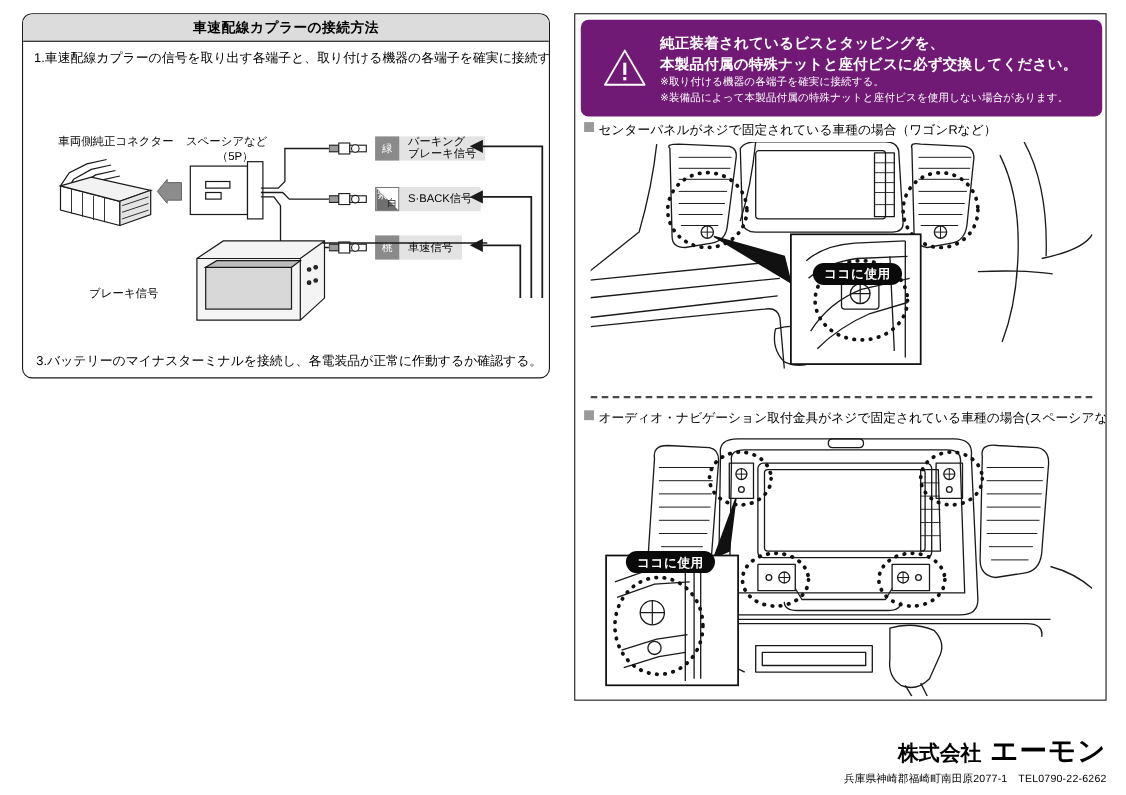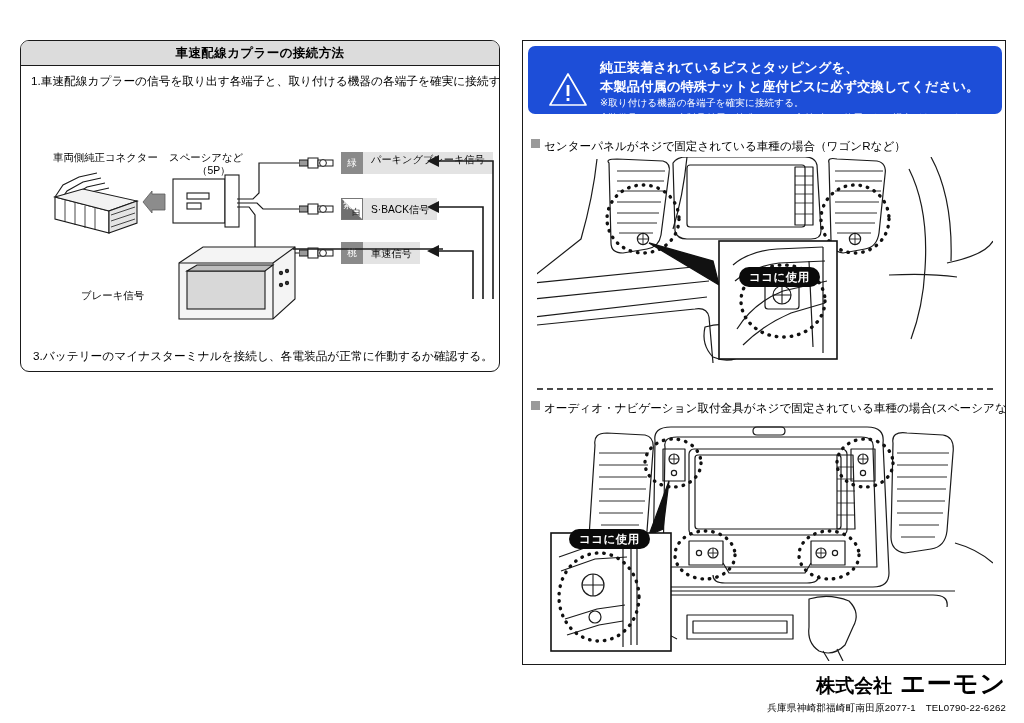--- a/index.html
+++ b/index.html
@@ -4,21 +4,21 @@
 <style>
   html,body{margin:0;padding:0;}
   body{
     width:1024px;height:723px;
     background:#ffffff;
     font-family:"Liberation Sans","DejaVu Sans",sans-serif;
     color:#000;
     overflow:hidden;
     position:relative;
   }
-  .page{position:absolute;inset:0;margin-top:28px;}
+  .page{position:absolute;inset:0;}
 
   
   .left-panel{
     position:absolute;left:20px;top:12px;width:480px;height:332px;
     border:1.5px solid #1a1a1a;border-radius:9px;background:#fff;
     box-sizing:border-box;overflow:hidden;
   }
   .left-title-bar{
     position:absolute;left:0;top:0;width:100%;height:25px;
     background:#dcdcdc;border-bottom:1px solid #1a1a1a;
@@ -50,30 +50,30 @@
     position:absolute;left:0;top:0;width:100%;height:100%;
     background:linear-gradient(to bottom left,#ffffff 0 49.4%,#6f6f6f 50.6% 100%);
   }
   .swatch.split .c1{position:absolute;left:1px;top:0px;font-size:9px;color:#fff;z-index:2;}
   .swatch.split .c2{position:absolute;right:1px;bottom:0px;font-size:9px;color:#222;z-index:2;}
   .sig-name{
     background:#e3e3e3;height:22px;display:flex;align-items:center;
     padding:0 8px;font-size:10.2px;box-sizing:border-box;white-space:nowrap;
     line-height:11px;
   }
-  .sig-name.two{justify-content:center;align-items:flex-start;padding:2px 8px;}
+  .sig-name.two{flex-direction:column;justify-content:center;align-items:flex-start;padding:2px 8px;}
 
   
   .right-panel{
     position:absolute;left:522px;top:12px;width:484px;height:625px;
     border:1.5px solid #1a1a1a;background:#fff;box-sizing:border-box;overflow:hidden;
   }
   .warn{
-    position:absolute;left:5px;top:5px;width:474px;height:68px;
-    background:#1d4ed8;border-radius:7px;box-sizing:border-box;color:#fff;
+    position:absolute;left:5px;top:5px;width:474px;height:88px;
+    background:#701a75;border-radius:7px;box-sizing:border-box;color:#fff;
   }
   .warn-tri{position:absolute;left:20px;top:26px;width:40px;height:36px;}
   .warn-txt{position:absolute;left:72px;top:12px;right:8px;}
   .warn-l1,.warn-l2{font-size:13.2px;font-weight:bold;line-height:19px;letter-spacing:.2px;}
   .warn-n{font-size:9.6px;line-height:14.5px;letter-spacing:.1px;}
 
   .sec-head{position:absolute;font-size:11.6px;white-space:nowrap;display:flex;align-items:flex-start;}
   .sec-head .bullet{
     display:inline-block;width:9px;height:9px;background:#9a9a9a;margin-right:4px;
   }

